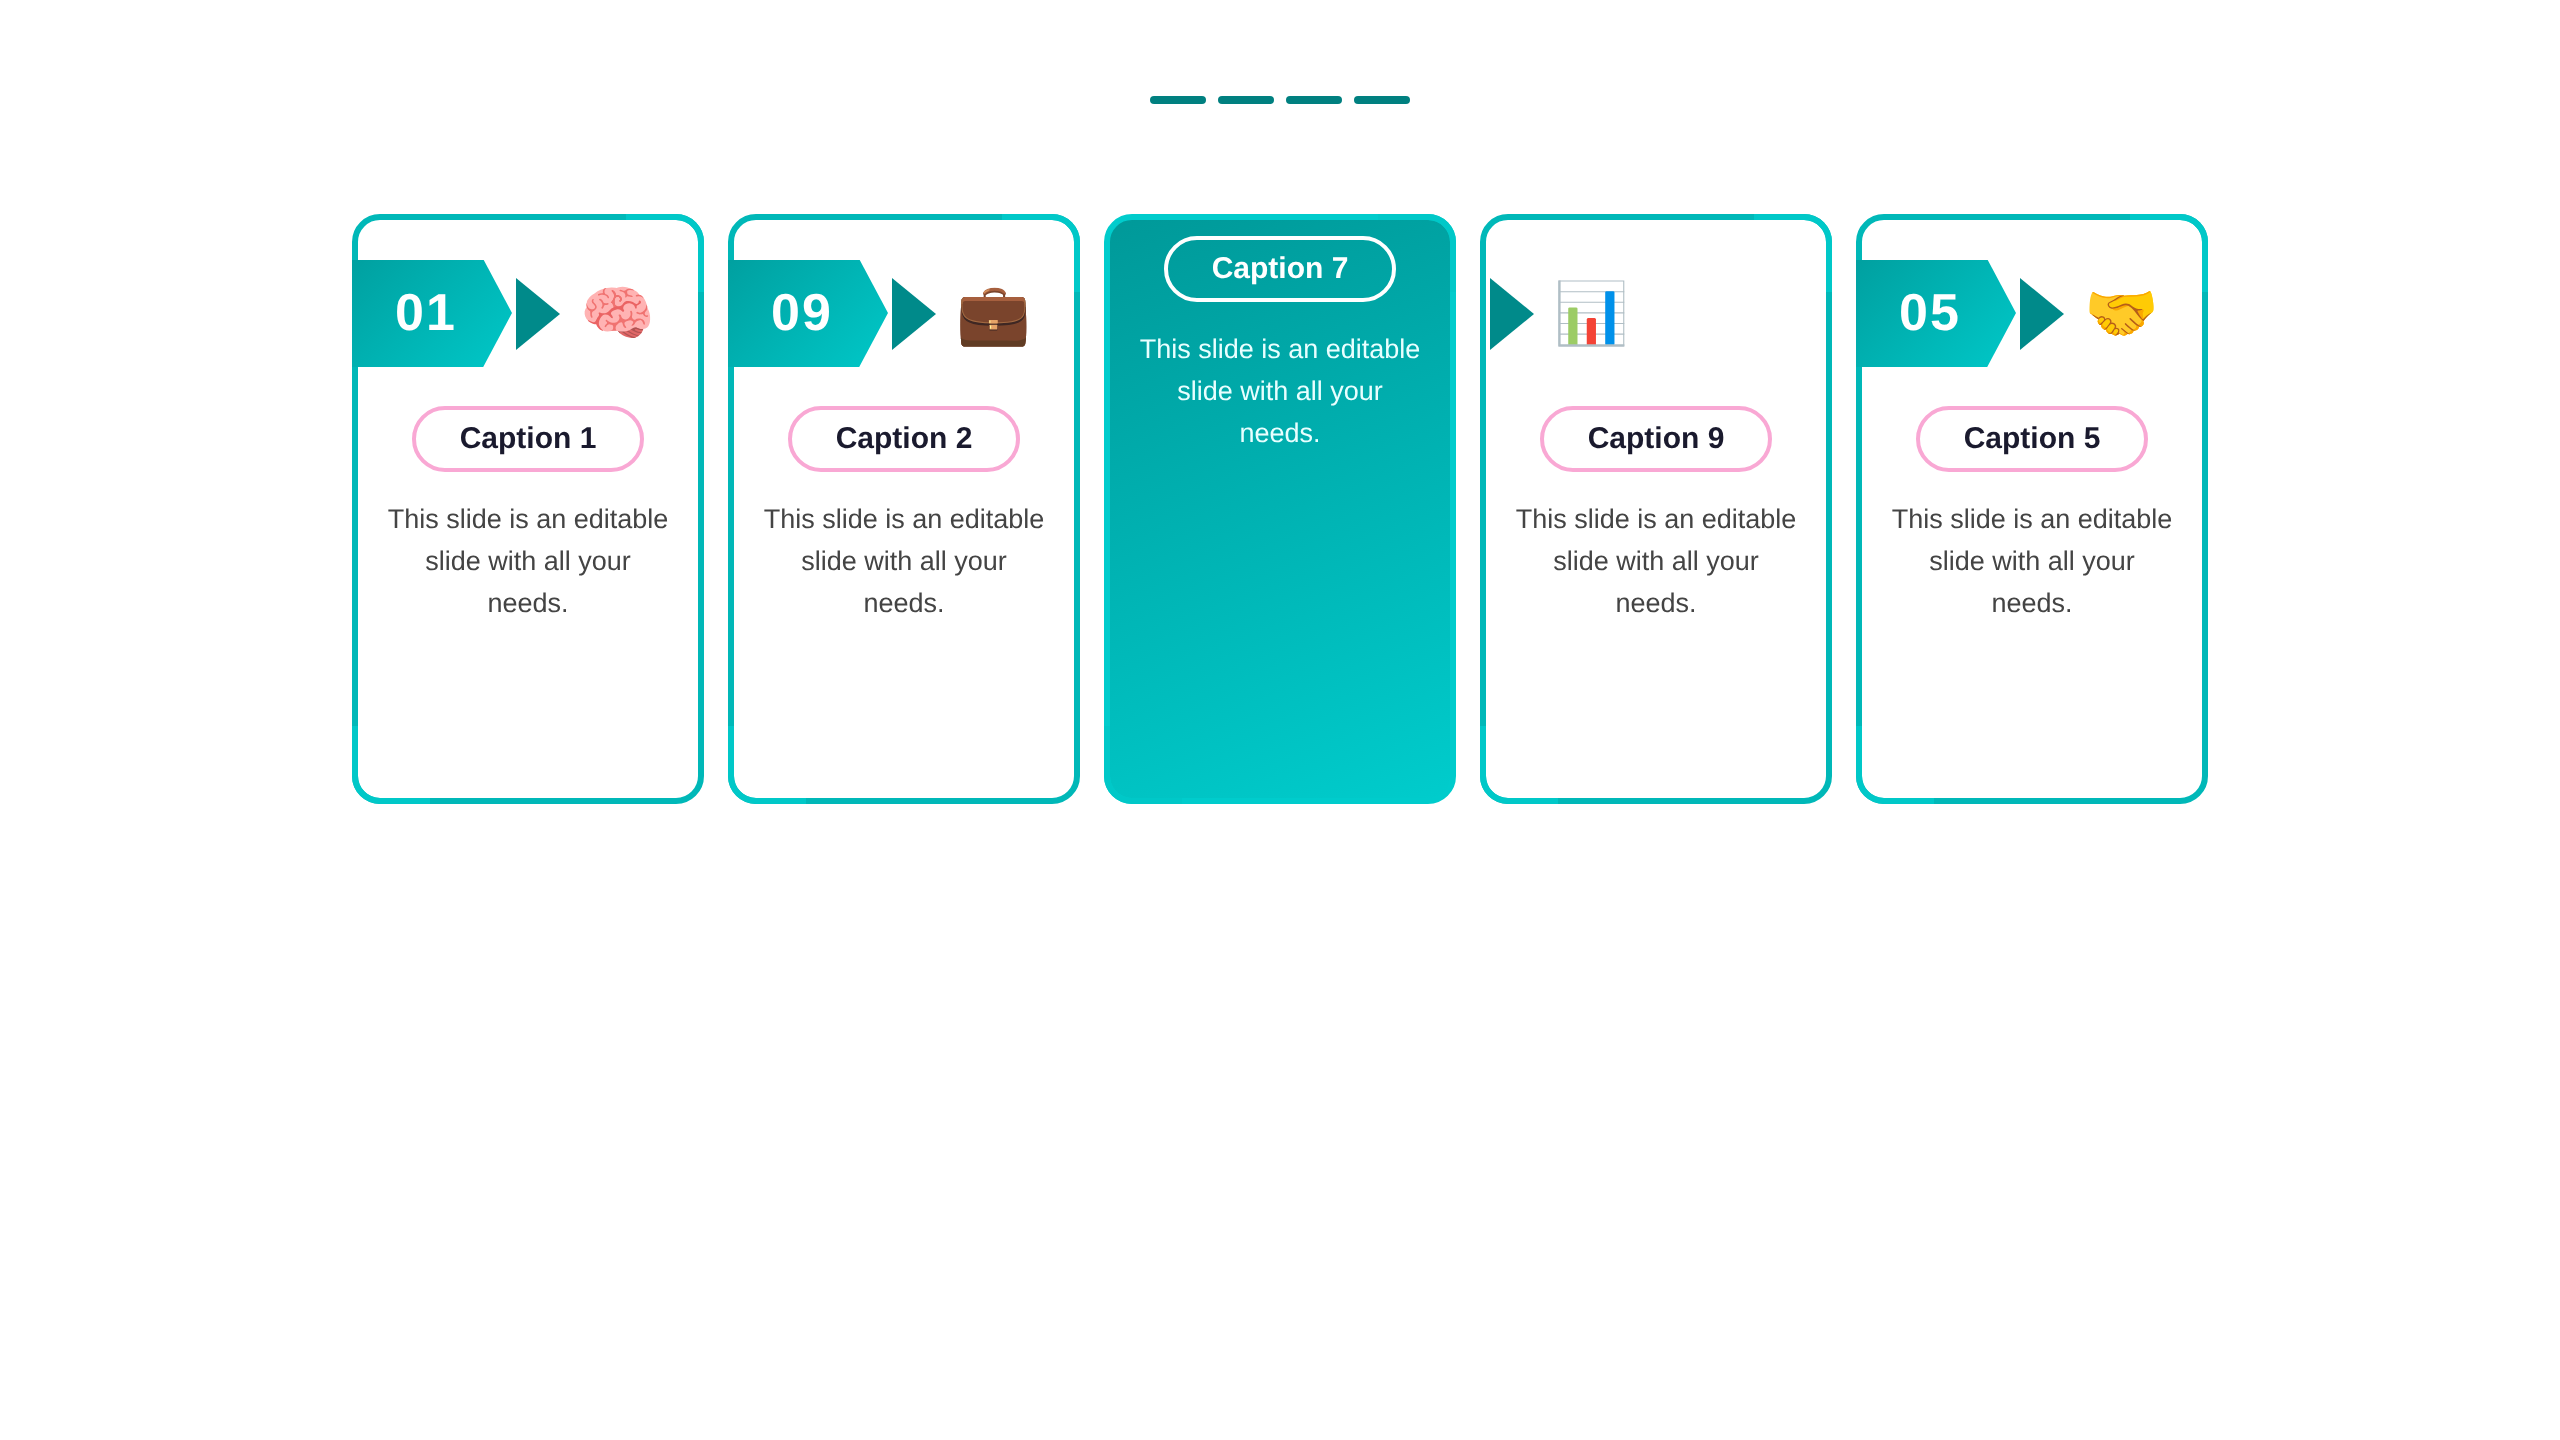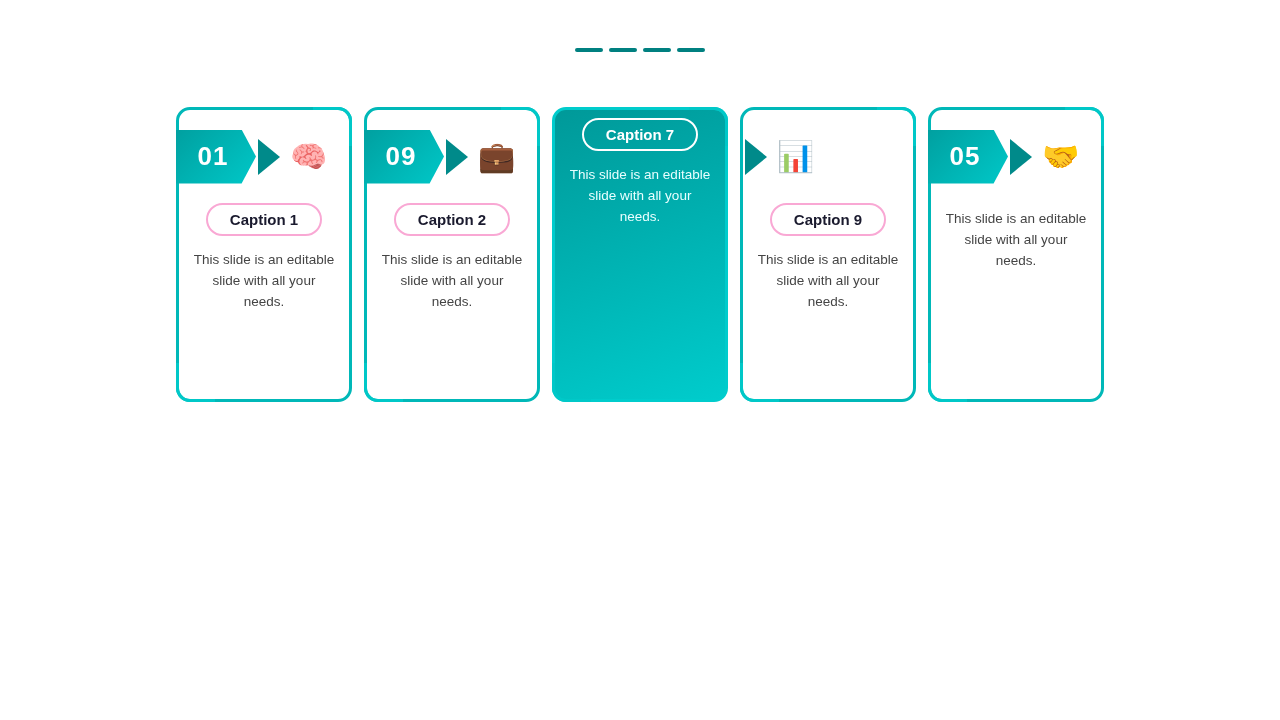--- a/index.html
+++ b/index.html
@@ -235,15 +235,16 @@
       <div class="card-body-text">This slide is an editable slide with all your needs.</div>
     </div>
     <div class="card">
       <div class="card-header">
         <div class="card-number-arrow">
           <span class="card-number">05</span>
         </div>
         <div class="card-arrow"></div>
         <span class="card-icon">🤝</span>
       </div>
+      <div class="card-caption-btn">Caption 5</div>
       <div class="card-body-text">This slide is an editable slide with all your needs.</div>
     </div>
   </div>
 
 </body></html>

